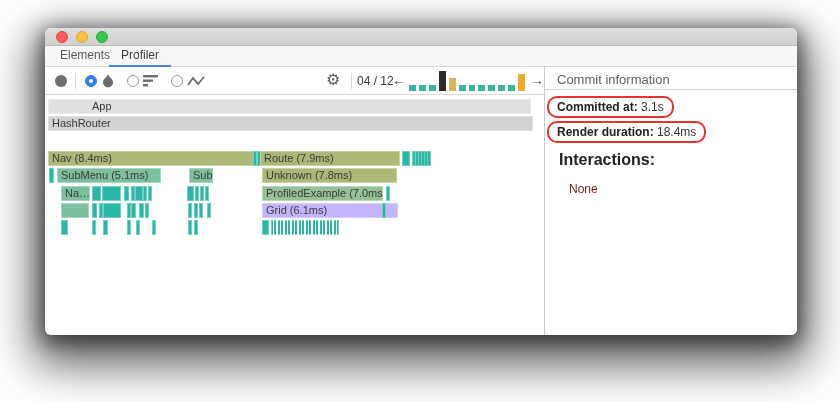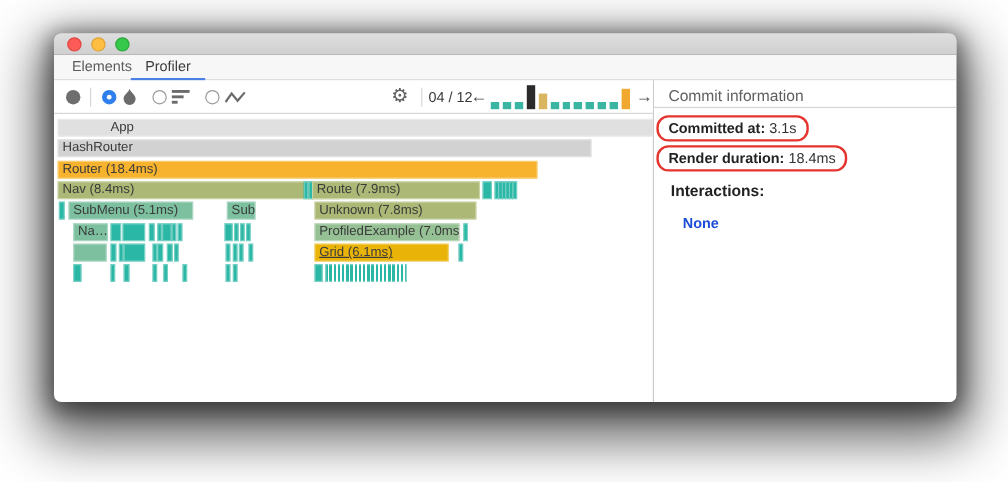--- a/index.html
+++ b/index.html
@@ -50,22 +50,22 @@
           white-space:nowrap; overflow:hidden; padding-left:4px;
           box-shadow:inset 0 0 0 1px rgba(255,255,255,0.35); cursor:default; }
 
   .rightcol { position:relative; flex:1; background:#fff; }
   .cheader { height:23px; border-bottom:1px solid #d4d4d4; padding:5px 12px 0 12px;
              font-size:13px; color:#5f5f5f; }
   .cbody { padding:5px 8px 0 2px; font-size:12px; color:#333; }
   .annot { display:inline-block; border:2px solid #e5342e; border-radius:10px;
            padding:2px 8px; margin:1px 0 2px 0;text-align:right; }
   .cbody b, .interactions b { font-weight:bold; color:#222; }
-  .interactions { margin:6px 0 0 12px; font-size:13px; font-weight:bold; color:#222; }
-  .none { margin:13px 0 0 22px; font-size:12px; color:#1d4ed8;font-weight:bold; }
+  .interactions { margin:6px 0 0 12px; font-size:16px; font-weight:bold; color:#222; }
+  .none { margin:13px 0 0 22px; font-size:12px; color:#7f1d1d; }
 </style>
 </head>
 <body>
 
 <div class="stage">
   <div class="window">
 
     <div class="titlebar">
       <div class="lights">
         <div class="light red"></div>
@@ -119,23 +119,22 @@
               <div class="snap" style="height: 6px; background: rgb(57, 181, 162);"></div>
               <div class="snap" style="height: 6px; background: rgb(57, 181, 162);"></div>
               <div class="snap" style="height: 6px; background: rgb(57, 181, 162);"></div>
               <div class="snap" style="height: 6px; background: rgb(57, 181, 162);"></div>
               <div class="snap" style="height: 17px; background: rgb(240, 169, 46);"></div>
             </div>
           <div class="arrowbtn" style="left:485px">→</div>
         </div>
 
         <div class="flame" id="flame">
-            <div class="fbar" style="left: 3px; top: 4px; width: 538px; background: rgb(224, 224, 224); padding-left: 44px;">App</div>
-            <div class="fbar" style="left: 3px; top: 21px; width: 445px; background: rgb(210, 210, 210);">HashRouter</div>
-            <div class="fbar" style="left: 3px; top: 39px; width: 400px; background: rgb(247, 179, 46);">Router (18.4ms)</div>
+            <div class="fbar" style="left: 3px; top: 4px; width: 483px; background: rgb(224, 224, 224); padding-left: 44px;">App</div>
+            <div class="fbar" style="left: 3px; top: 21px; width: 485px; background: rgb(210, 210, 210);">HashRouter</div>
             <div class="fbar" style="left: 3px; top: 56px; width: 235px; background: rgb(172, 184, 117);">Nav (8.4ms)</div>
             <div class="fbar" style="left: 208px; top: 56px; width: 3px; background: rgb(43, 183, 165);"></div>
             <div class="fbar" style="left: 212px; top: 56px; width: 2px; background: rgb(43, 183, 165);"></div>
             <div class="fbar" style="left: 215px; top: 56px; width: 140px; background: rgb(172, 184, 117);">Route (7.9ms)</div>
             <div class="fbar" style="left: 357px; top: 56px; width: 8px; background: rgb(43, 183, 165);"></div>
             <div class="fbar" style="left: 367px; top: 56px; width: 2px; background: rgb(43, 183, 165);"></div>
             <div class="fbar" style="left: 370px; top: 56px; width: 2px; background: rgb(43, 183, 165);"></div>
             <div class="fbar" style="left: 373px; top: 56px; width: 1.5px; background: rgb(43, 183, 165);"></div>
             <div class="fbar" style="left: 376px; top: 56px; width: 2px; background: rgb(43, 183, 165);"></div>
             <div class="fbar" style="left: 379px; top: 56px; width: 1.5px; background: rgb(43, 183, 165);"></div>
@@ -163,21 +162,21 @@
             <div class="fbar" style="left: 54px; top: 108px; width: 2px; background: rgb(43, 183, 165);"></div>
             <div class="fbar" style="left: 58px; top: 108px; width: 18px; background: rgb(43, 183, 165);"></div>
             <div class="fbar" style="left: 82px; top: 108px; width: 2px; background: rgb(43, 183, 165);"></div>
             <div class="fbar" style="left: 86px; top: 108px; width: 5px; background: rgb(43, 183, 165);"></div>
             <div class="fbar" style="left: 94px; top: 108px; width: 5px; background: rgb(43, 183, 165);"></div>
             <div class="fbar" style="left: 100px; top: 108px; width: 3px; background: rgb(43, 183, 165);"></div>
             <div class="fbar" style="left: 143px; top: 108px; width: 4px; background: rgb(43, 183, 165);"></div>
             <div class="fbar" style="left: 149px; top: 108px; width: 2px; background: rgb(43, 183, 165);"></div>
             <div class="fbar" style="left: 154px; top: 108px; width: 2px; background: rgb(43, 183, 165);"></div>
             <div class="fbar" style="left: 162px; top: 108px; width: 3px; background: rgb(43, 183, 165);"></div>
-            <div class="fbar" style="left: 217px; top: 108px; width: 112px; background: #eab308; text-decoration: underline;">Grid (6.1ms)</div>
+            <div class="fbar" style="left: 217px; top: 108px; width: 136px; background: #c4b5fd;">Grid (6.1ms)</div>
             <div class="fbar" style="left: 337px; top: 108px; width: 2px; background: rgb(43, 183, 165);"></div>
             <div class="fbar" style="left: 16px; top: 125px; width: 7px; background: rgb(43, 183, 165);"></div>
             <div class="fbar" style="left: 47px; top: 125px; width: 2px; background: rgb(43, 183, 165);"></div>
             <div class="fbar" style="left: 58px; top: 125px; width: 5px; background: rgb(43, 183, 165);"></div>
             <div class="fbar" style="left: 82px; top: 125px; width: 2px; background: rgb(43, 183, 165);"></div>
             <div class="fbar" style="left: 91px; top: 125px; width: 2px; background: rgb(43, 183, 165);"></div>
             <div class="fbar" style="left: 107px; top: 125px; width: 3px; background: rgb(43, 183, 165);"></div>
             <div class="fbar" style="left: 143px; top: 125px; width: 2px; background: rgb(43, 183, 165);"></div>
             <div class="fbar" style="left: 149px; top: 125px; width: 2px; background: rgb(43, 183, 165);"></div>
             <div class="fbar" style="left: 217px; top: 125px; width: 7px; background: rgb(43, 183, 165);"></div>

